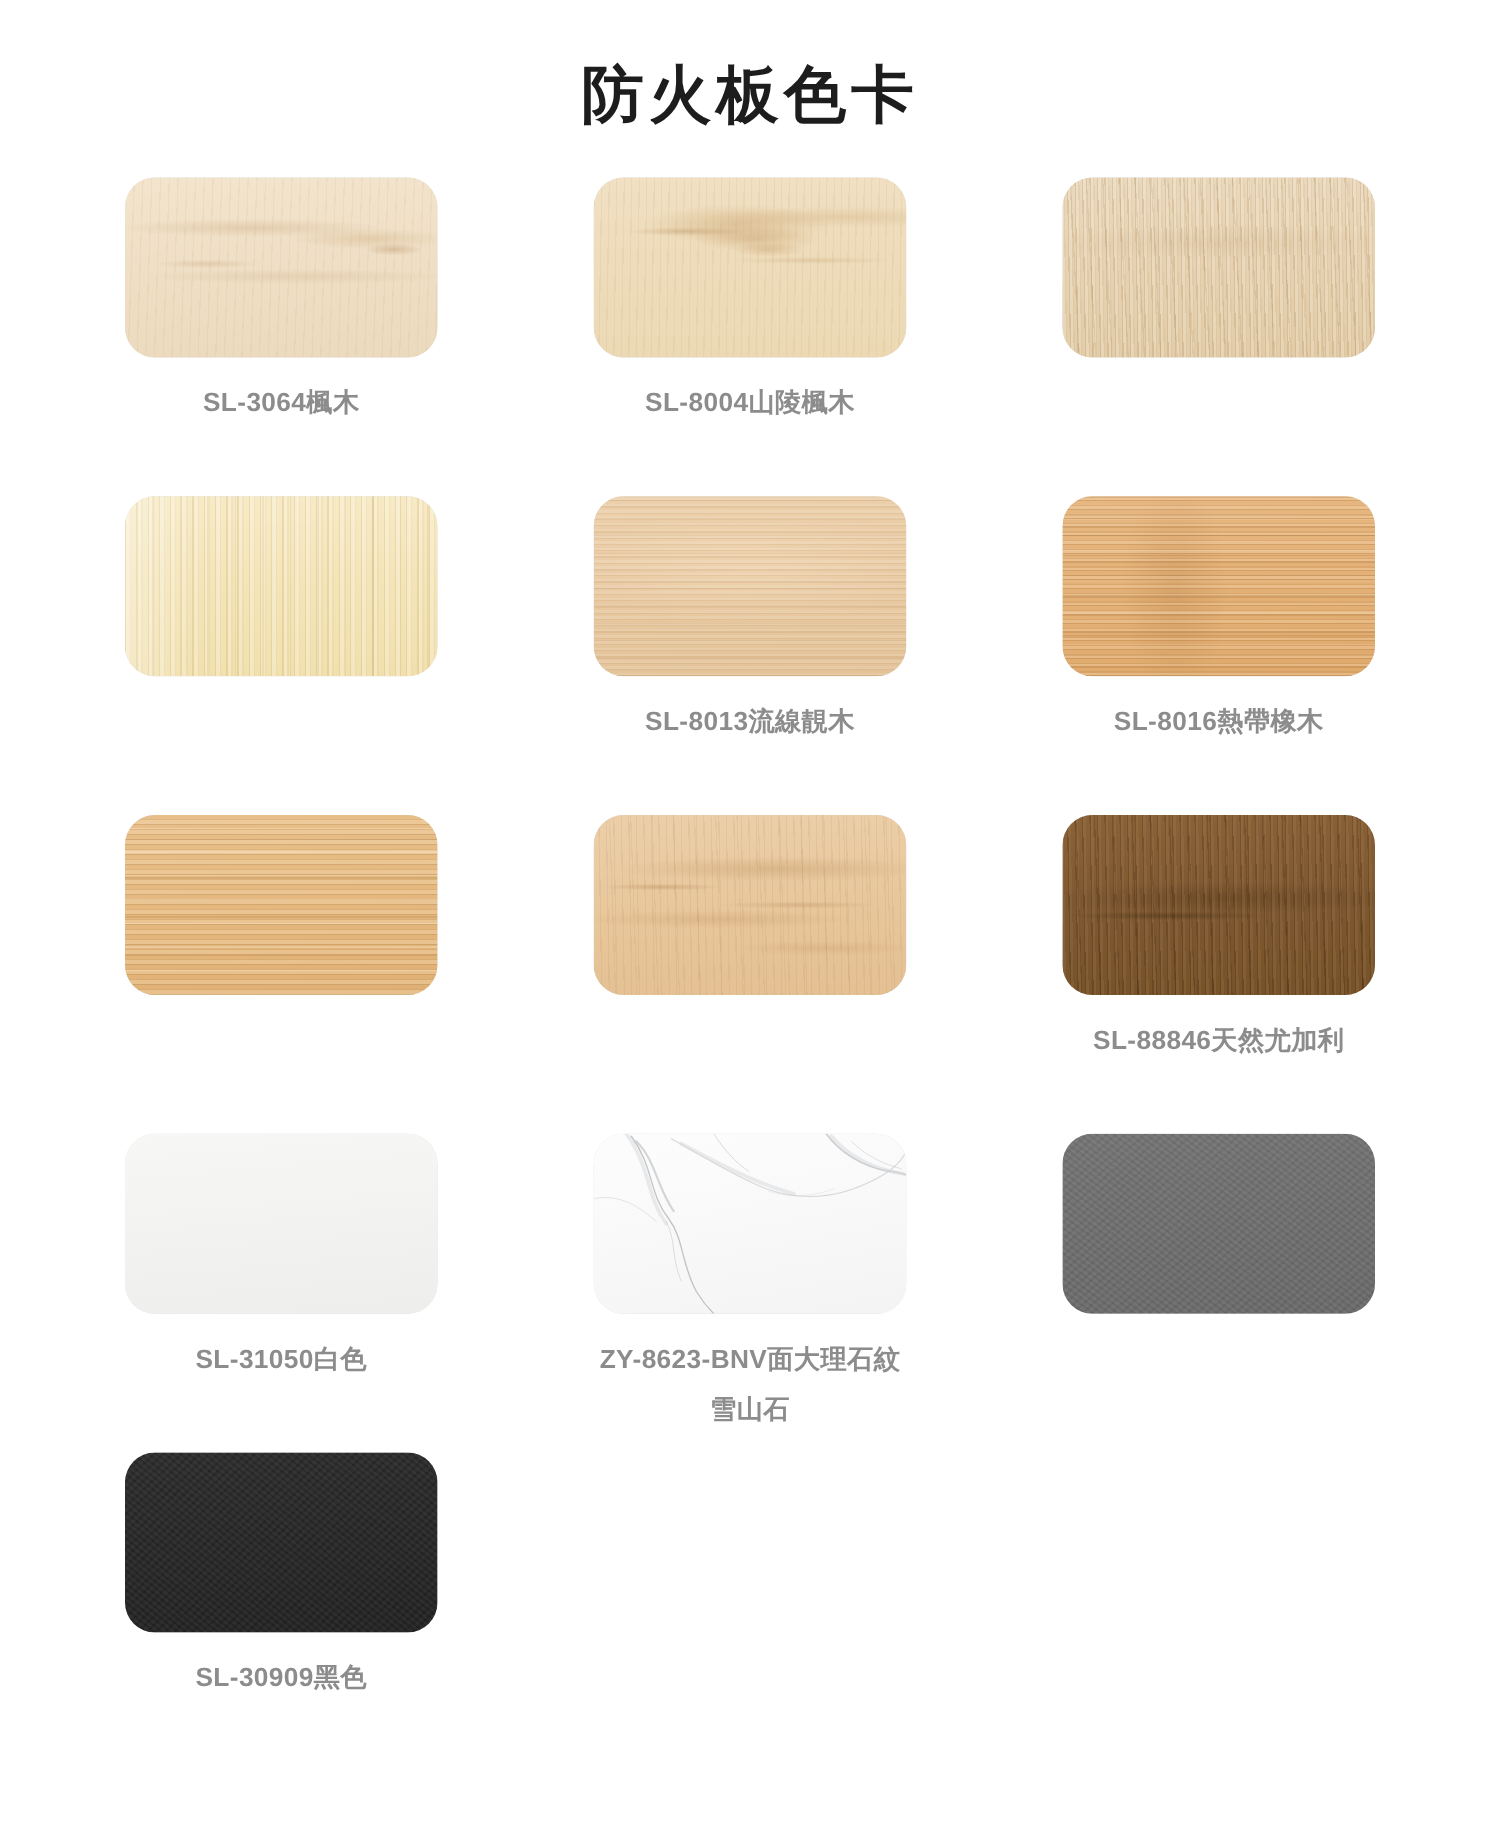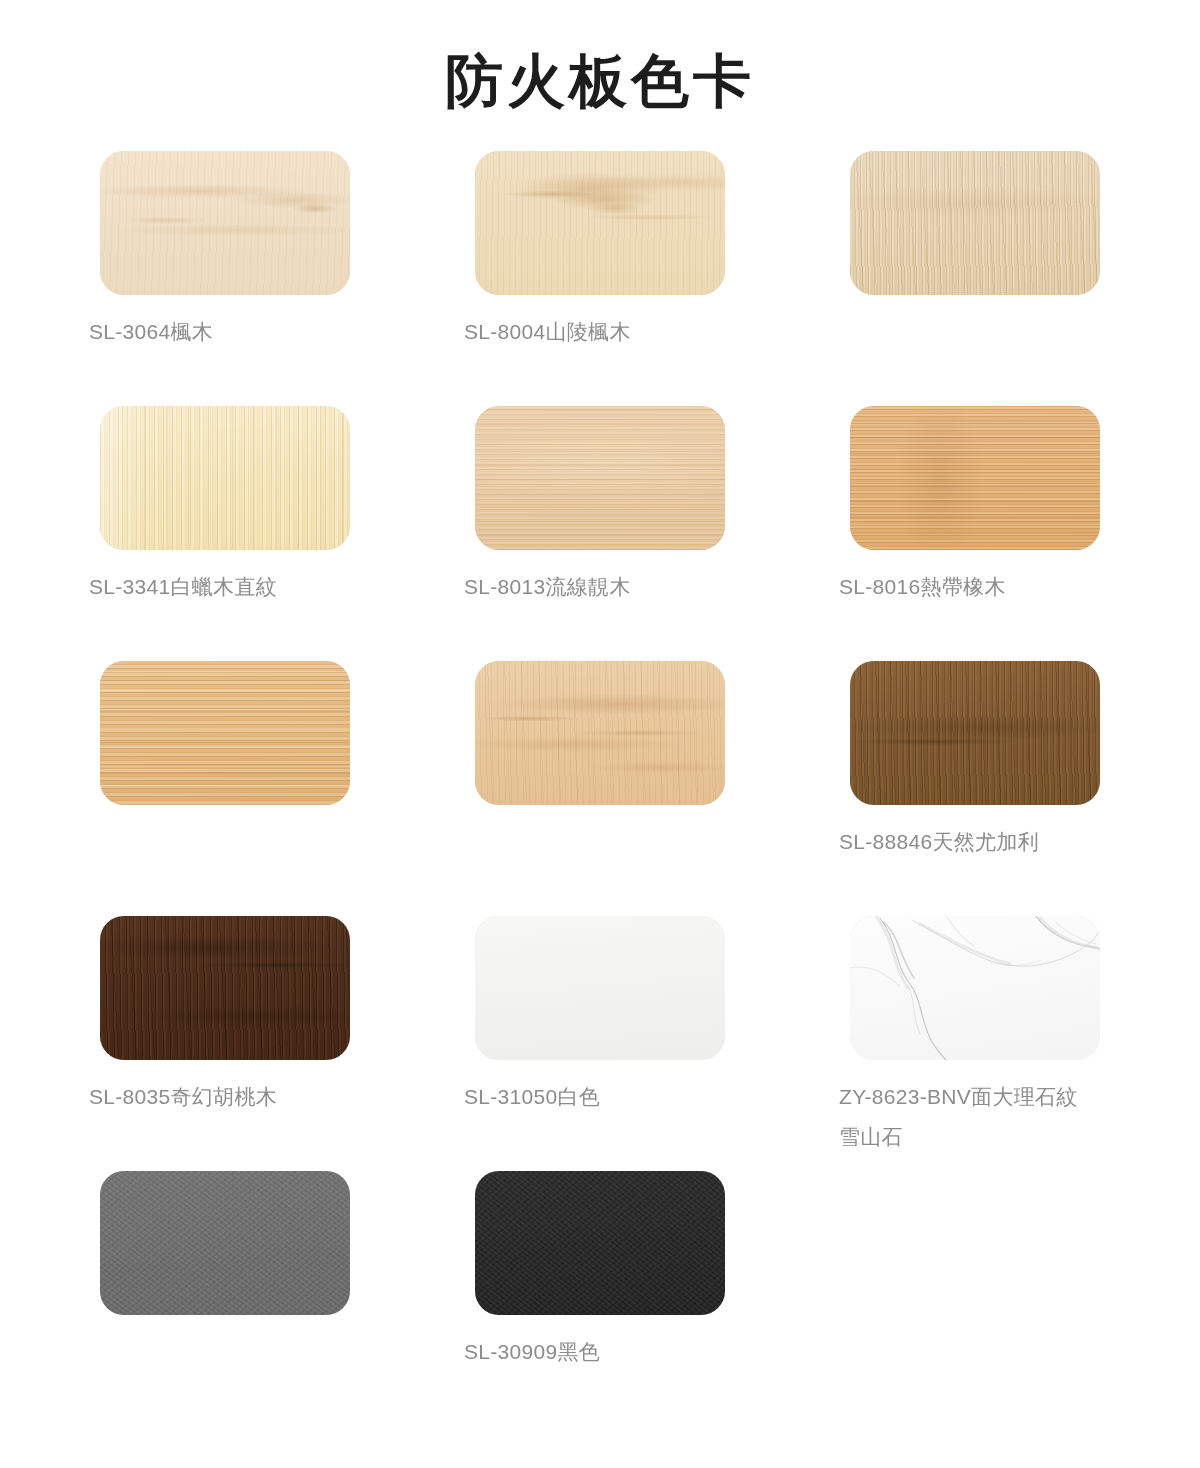--- a/index.html
+++ b/index.html
@@ -12,21 +12,21 @@
   body {
     width: 1200px;
     height: 1468px;
     font-family: "Liberation Sans", "DejaVu Sans", sans-serif;
     overflow: hidden;
     position: relative;
   }
 
   .page-title {
     text-align: center;
-    font-size: 58px;
+    font-size: 50px;
     font-weight: 700;
     color: #1d1d1d;
     letter-spacing: 4px;
     margin: 0;
     padding-top: 48px;
     line-height: 1.15;
   }
 
   .swatch-grid {
     width: 1000px;
@@ -54,26 +54,28 @@
   }
 
   .swatch-chip .tex {
     position: absolute;
     inset: 0;
   }
 
   .swatch-label {
     width: 272px;
     margin-left: -11px;
+    text-align: center;
     font-size: 21px;
     color: #8c8c8c;
     line-height: 40px;
     padding-top: 17px;
     letter-spacing: 0.3px;
     white-space: pre-line;
+    font-weight: bold;
   }
 
   
   .tex-maple3064 {
     background:
       radial-gradient(ellipse 90px 12px at 78% 34%, rgba(205,168,120,.35), rgba(205,168,120,0) 70%),
       radial-gradient(ellipse 150px 10px at 40% 28%, rgba(198,160,112,.30), rgba(198,160,112,0) 72%),
       radial-gradient(ellipse 170px 8px at 55% 55%, rgba(198,162,115,.22), rgba(198,162,115,0) 75%),
       repeating-linear-gradient(92deg,
         rgba(190,152,104,.10) 0px, rgba(190,152,104,.10) 1px,
@@ -336,21 +338,20 @@
   <div class="swatch-cell">
     <div class="swatch-chip">
       <div class="tex tex-oak8001"></div>
     </div>
   </div>
 
   <div class="swatch-cell">
     <div class="swatch-chip">
       <div class="tex tex-ash3341"></div>
     </div>
-    <div class="swatch-label">SL-3341白蠟木直紋</div>
   </div>
 
   <div class="swatch-cell">
     <div class="swatch-chip">
       <div class="tex tex-wood8013"></div>
     </div>
     <div class="swatch-label">SL-8013流線靚木</div>
   </div>
 
   <div class="swatch-cell">
@@ -372,26 +373,20 @@
     </div>
   </div>
 
   <div class="swatch-cell">
     <div class="swatch-chip">
       <div class="tex tex-euc88846"></div>
     </div>
     <div class="swatch-label">SL-88846天然尤加利</div>
   </div>
 
-  <div class="swatch-cell">
-    <div class="swatch-chip">
-      <div class="tex tex-walnut8035"></div>
-    </div>
-    <div class="swatch-label">SL-8035奇幻胡桃木</div>
-  </div>
 
   <div class="swatch-cell">
     <div class="swatch-chip">
       <div class="tex tex-white31050"></div>
     </div>
     <div class="swatch-label">SL-31050白色</div>
   </div>
 
   <div class="swatch-cell">
     <div class="swatch-chip">

